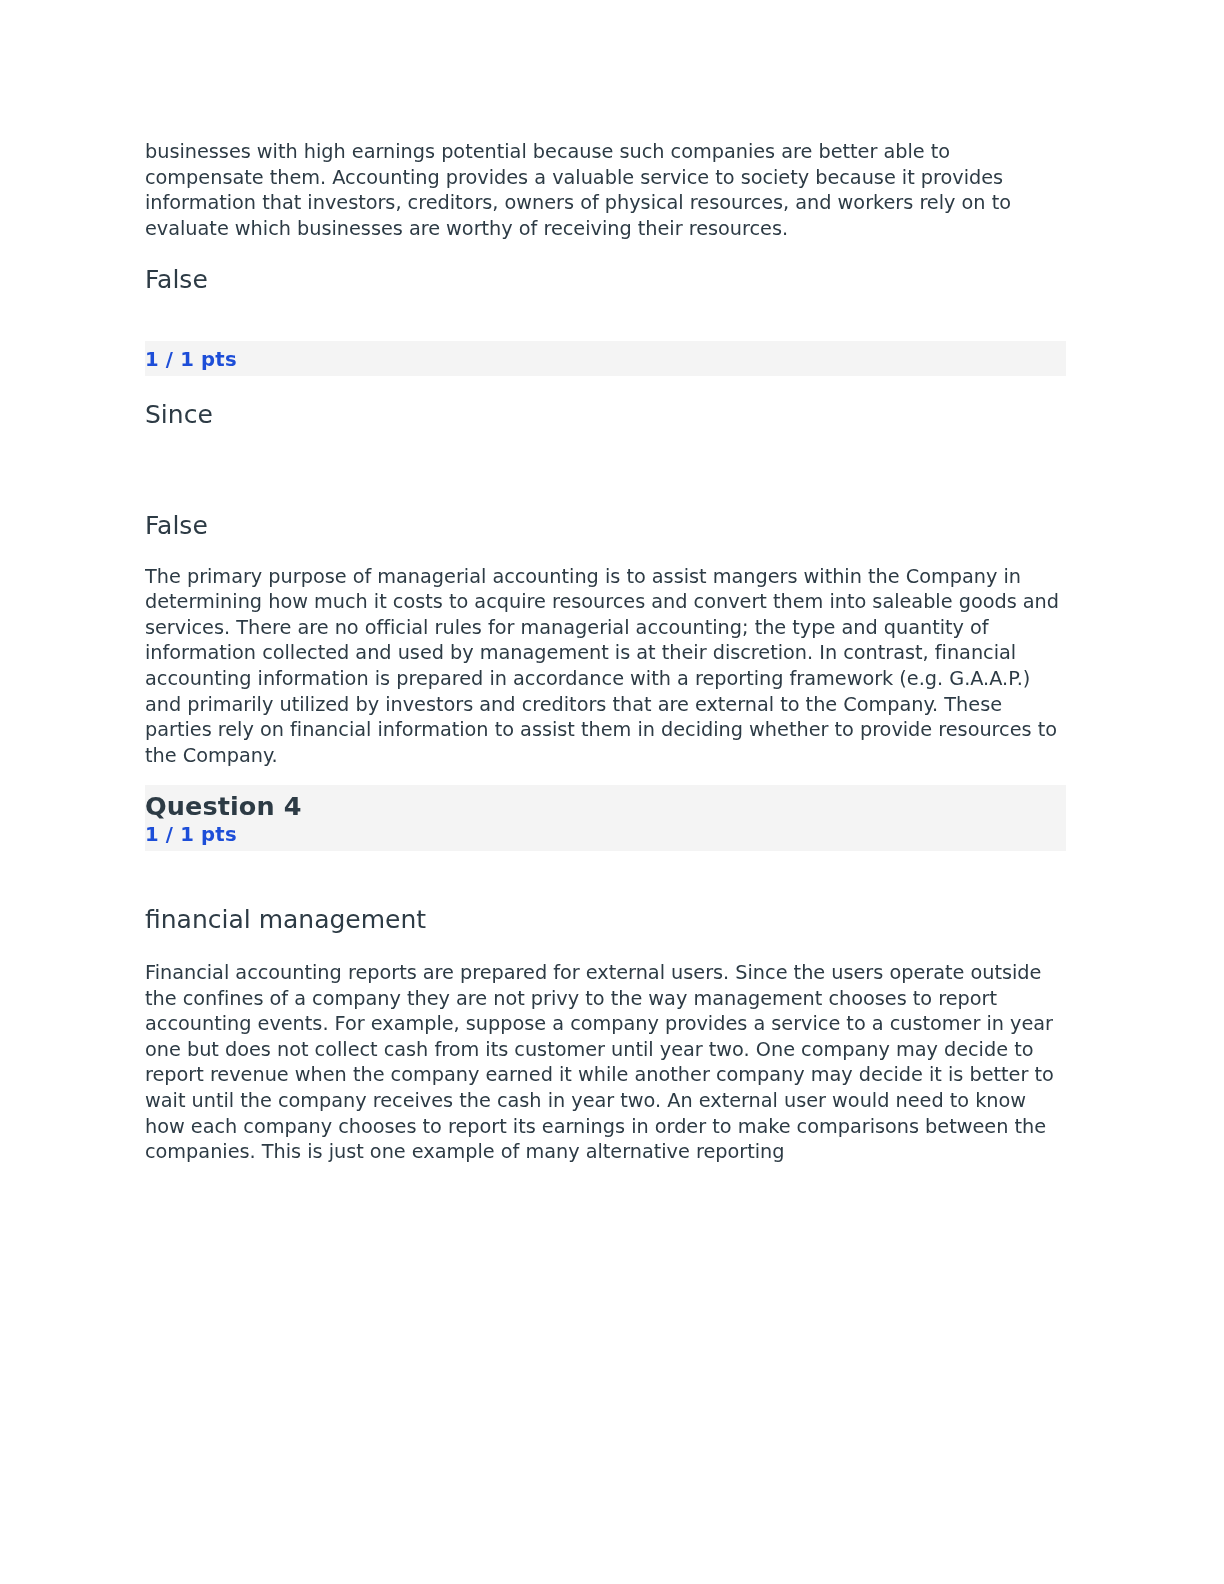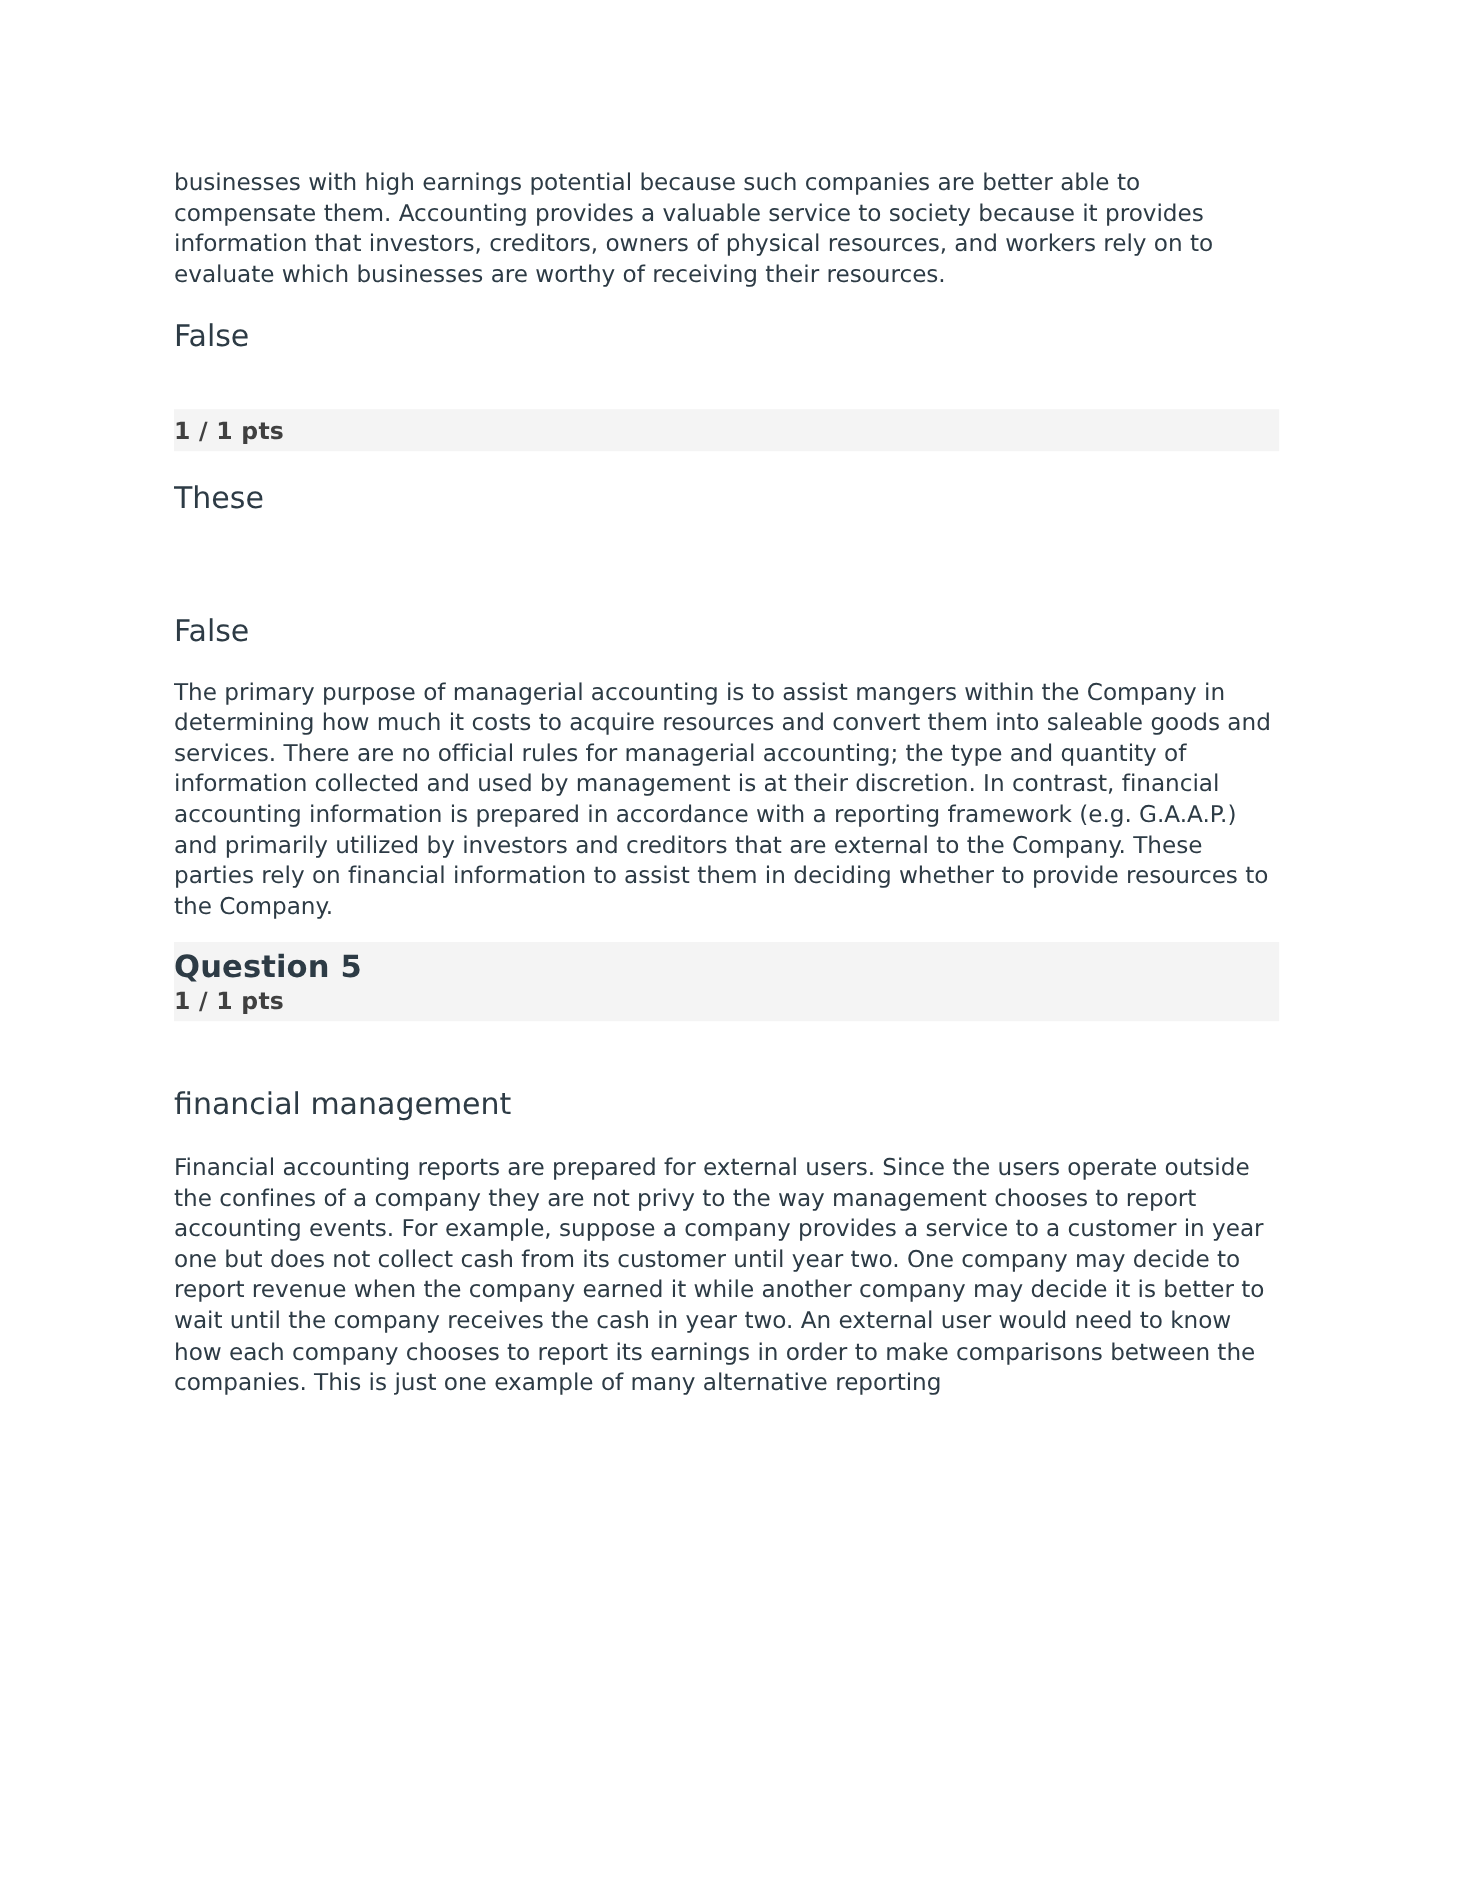--- a/index.html
+++ b/index.html
@@ -56,21 +56,21 @@
     line-height: 31px;
     font-weight: bold;
     color: #2D3B45;
     letter-spacing: 0.1px;
   }
   .q-pts {
     margin: 0;
     font-size: 19.6px;
     line-height: 25px;
     font-weight: bold;
-    color: #404040;
+    color: #1d4ed8;
     letter-spacing: 0.2px;
   }
   .q-stem {
     margin: 0;
     padding-top: 1px;
     font-size: 19.3px;
     line-height: 25.6px;
     color: #2D3B45;
   }
   .clip-bottom {
@@ -91,34 +91,34 @@
 
     <div style="height:49px"></div>
 
     <div class="q-header">
       <p class="q-pts">1 / 1 pts</p>
     </div>
 
 
     <div class="spacer-sm"></div>
 
-    <p class="answer-line">These</p>
+    <p class="answer-line">Since</p>
 
     <div style="height:85px"></div>
 
     <p class="answer-line">False</p>
 
     <div class="spacer-sm"></div>
 
     <p class="body-text">The primary purpose of managerial accounting is to assist mangers within the Company in determining how much it costs to acquire resources and convert them into saleable goods and services.  There are no official rules for managerial accounting; the type and quantity of information collected and used by management is at their discretion.  In contrast, financial accounting information is prepared in accordance with a reporting framework (e.g. G.A.A.P.) and primarily utilized by investors and creditors that are external to the Company.  These parties rely on financial information to assist them in deciding whether to provide resources to the Company.</p>
 
     <div style="height:17px"></div>
 
     <div class="q-header">
-      <p class="q-title">Question 5</p>
+      <p class="q-title">Question 4</p>
       <p class="q-pts">1 / 1 pts</p>
     </div>
 
 
     <div style="height:56px"></div>
 
     <p class="answer-line">financial management</p>
 
     <div style="height:27px"></div>
 

